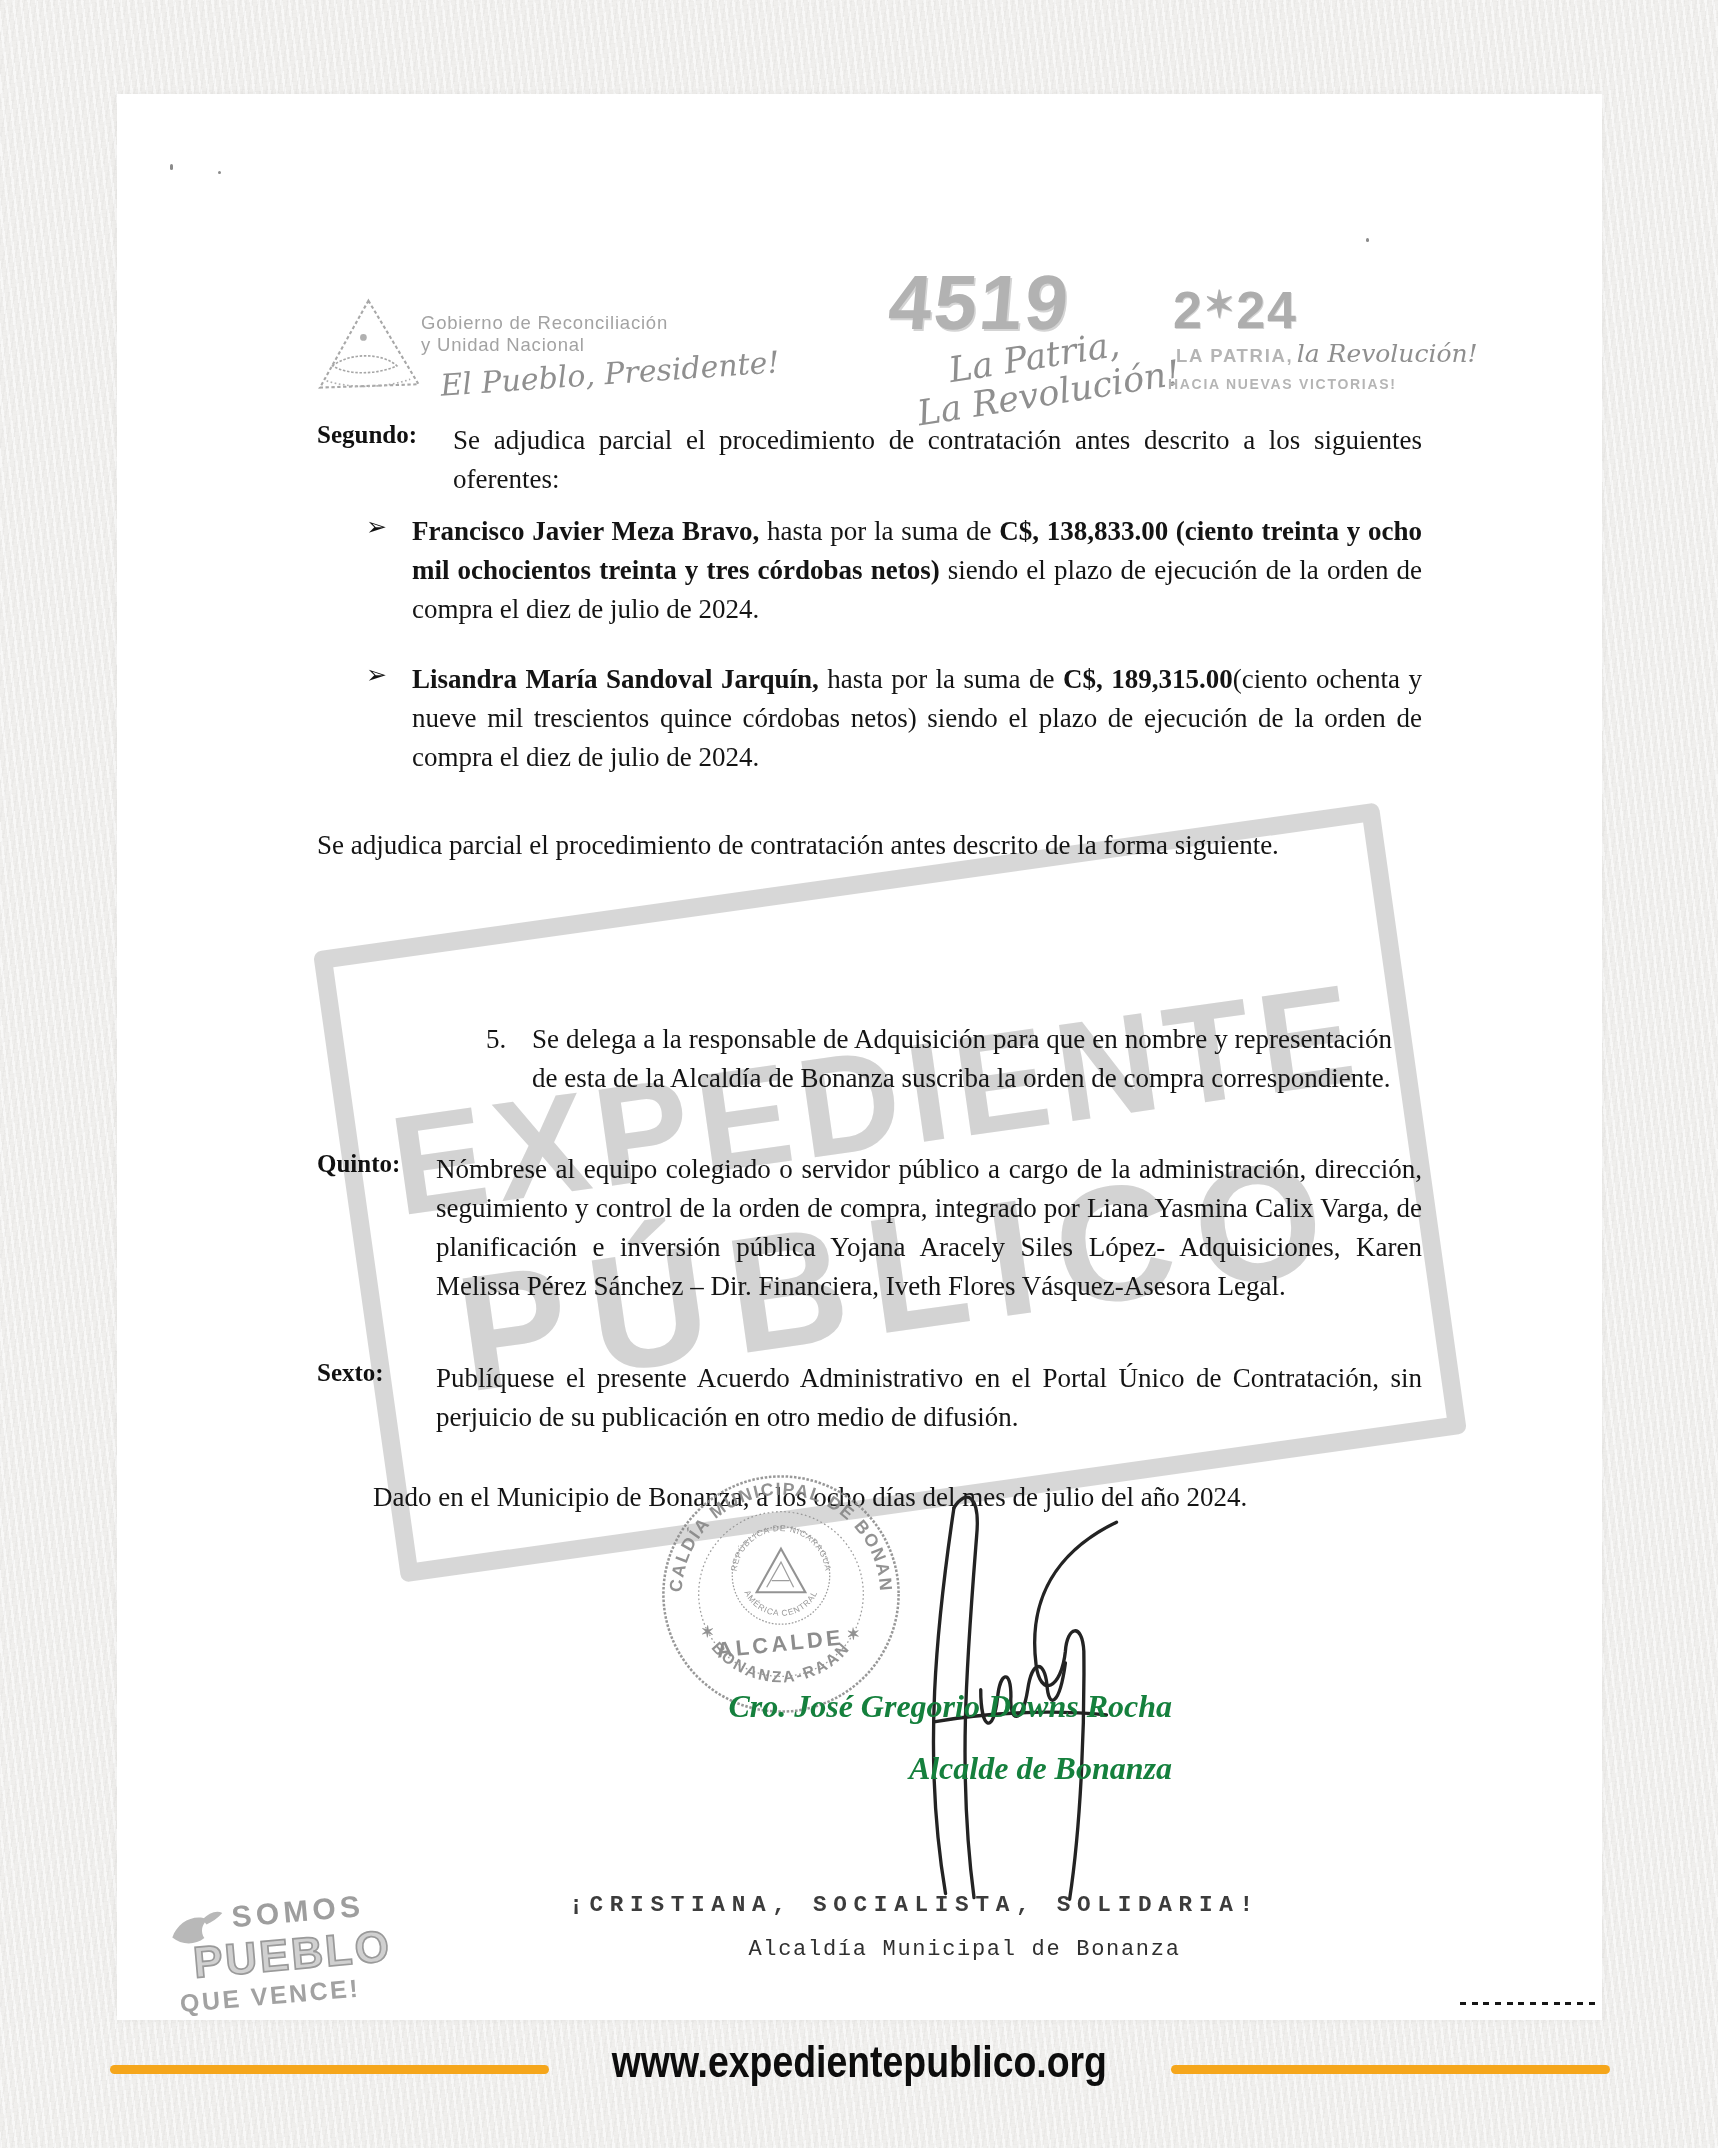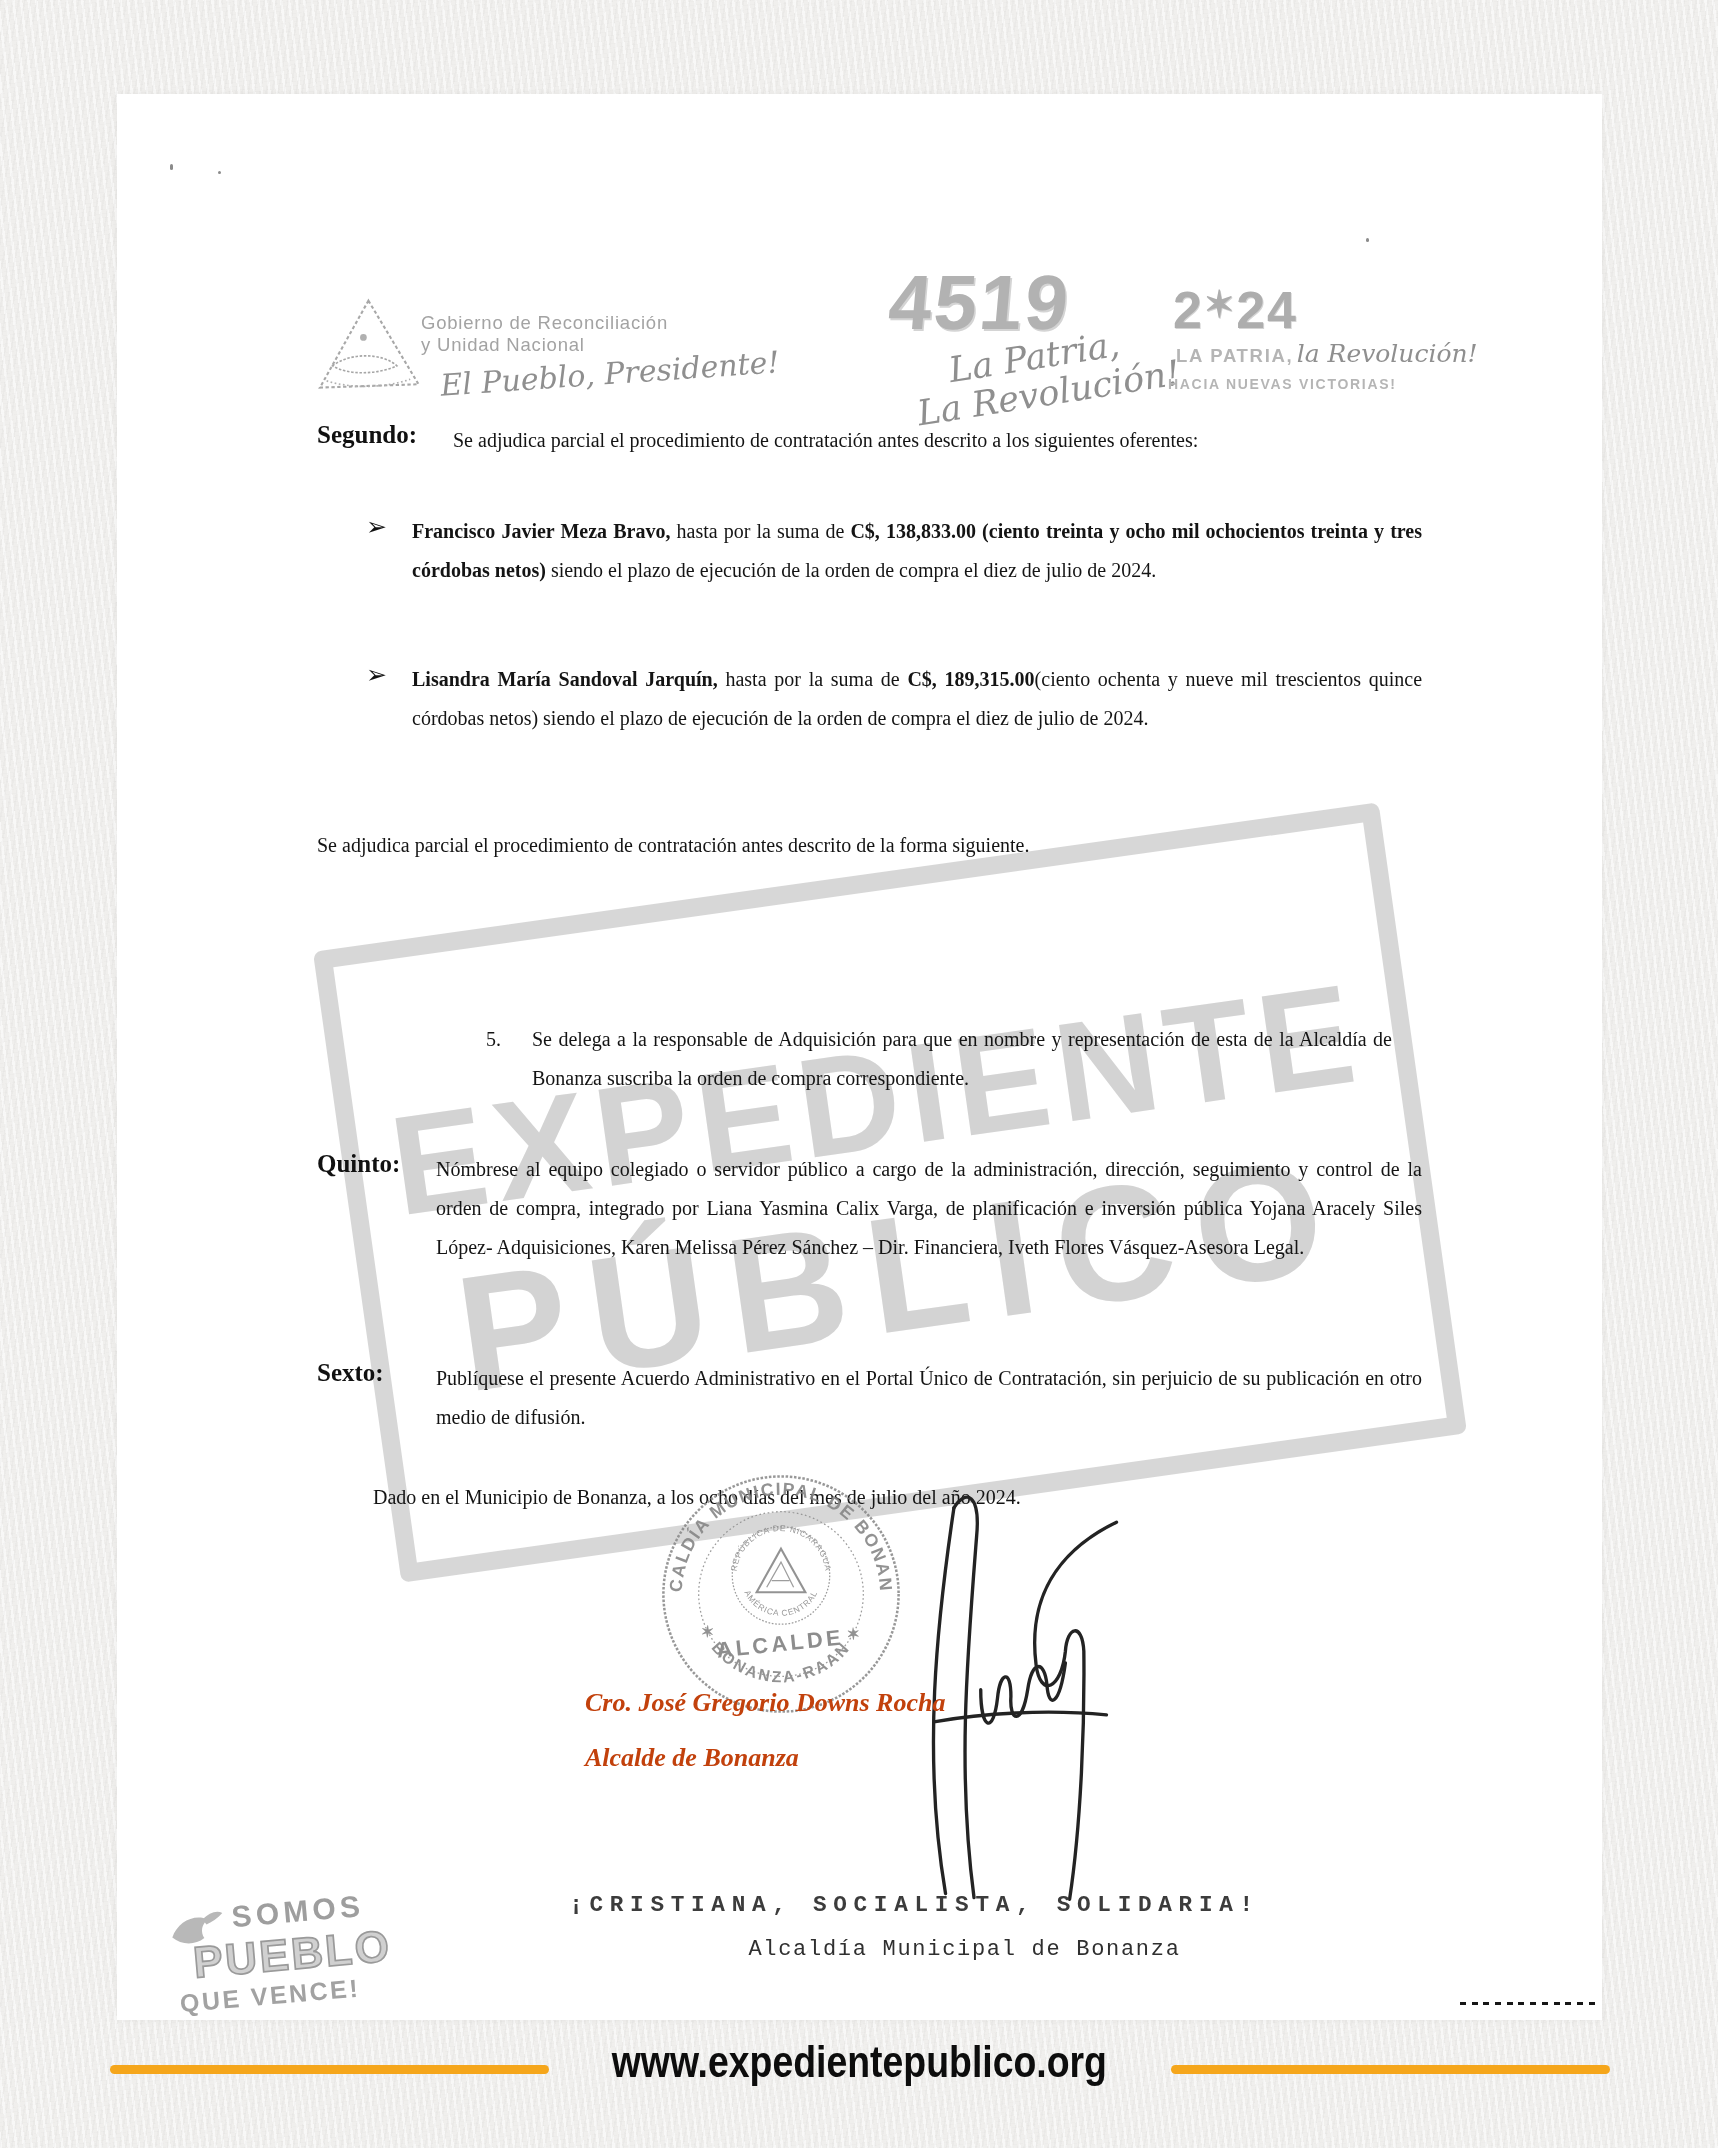--- a/index.html
+++ b/index.html
@@ -20,39 +20,39 @@
     position:absolute;left:117px;top:94px;width:1485px;height:1926px;
     background:#ffffff;box-shadow:0 0 6.7px rgba(0,0,0,0.05);
   }
   .abs{position:absolute;}
   .gov-line{font-family:"Liberation Sans",sans-serif;font-size:18.5px;letter-spacing:0.8px;color:#a3a3a3;line-height:22px;}
   .script{font-family:"DejaVu Serif",serif;font-style:italic;color:#8f8f8f;}
   .n4519{font-family:"Liberation Sans",sans-serif;font-weight:800;font-size:77px;color:#b2b2b2;letter-spacing:2.5px;transform:skewX(-5deg);text-shadow:1.7px 1.7px 0 #d4d4d4;}
   .n2024{font-family:"Liberation Sans",sans-serif;font-weight:800;font-size:52px;color:#adadad;letter-spacing:1.7px;text-shadow:0.8px 0.8px 0 #d4d4d4;}
   .capsline{font-family:"Liberation Sans",sans-serif;font-weight:700;color:#b5b5b5;}
   
-  .bodytxt{font-size:20px;line-height:39px;color:#141414;text-align:justify;}
+  .bodytxt{font-size:27px;line-height:39px;color:#141414;text-align:justify;}
   .label{font-weight:bold;font-size:25px;color:#111;}
   .hang{display:flex;}
   .bullet-arrow{font-size:25px;color:#111;}
   
   .watermark{
     left:235px;top:780px;width:1040px;height:601px;
     transform:rotate(-8deg);
     border:18.5px solid rgba(176,176,176,0.5);
     border-radius:8.4px;
     display:flex;flex-direction:column;align-items:center;justify-content:center;gap:23.5px;
     z-index:1;
   }
   .wm-line{font-family:"Liberation Sans",sans-serif;font-weight:900;color:rgba(174,174,174,0.55);line-height:1;}
   .wm1{font-size:141px;letter-spacing:8.4px;}
   .wm2{font-size:164px;letter-spacing:22px;}
   .content-layer{position:absolute;inset:0;z-index:2;}
   
-  .signer{font-weight:bold;font-style:italic;font-size:26px;color:#c2410c;text-align:left;}
+  .signer{font-weight:bold;font-style:italic;font-size:32px;color:#15803d;text-align:right;}
   
   .mono{font-family:"Liberation Mono",monospace;}
   .slogan{font-size:22.7px;font-weight:bold;letter-spacing:6.7px;color:#3c3c3c;}
   .orgline{font-size:22px;letter-spacing:1.7px;color:#2f2f2f;}
   .somos{transform:rotate(-5deg);font-family:"Liberation Sans",sans-serif;color:#9a9a9a;}
   .somos .l1{font-size:30px;font-weight:800;letter-spacing:4.2px;color:#9e9e9e;}
   .somos .l2{font-size:44px;font-weight:800;letter-spacing:2.5px;color:rgba(150,150,150,0.45);-webkit-text-stroke:1.7px #9a9a9a;}
   .somos .l3{font-size:25px;font-weight:800;letter-spacing:2.5px;color:#a2a2a2;}
   
   .rule{height:9.2px;border-radius:5px;background:#F5A61B;}

